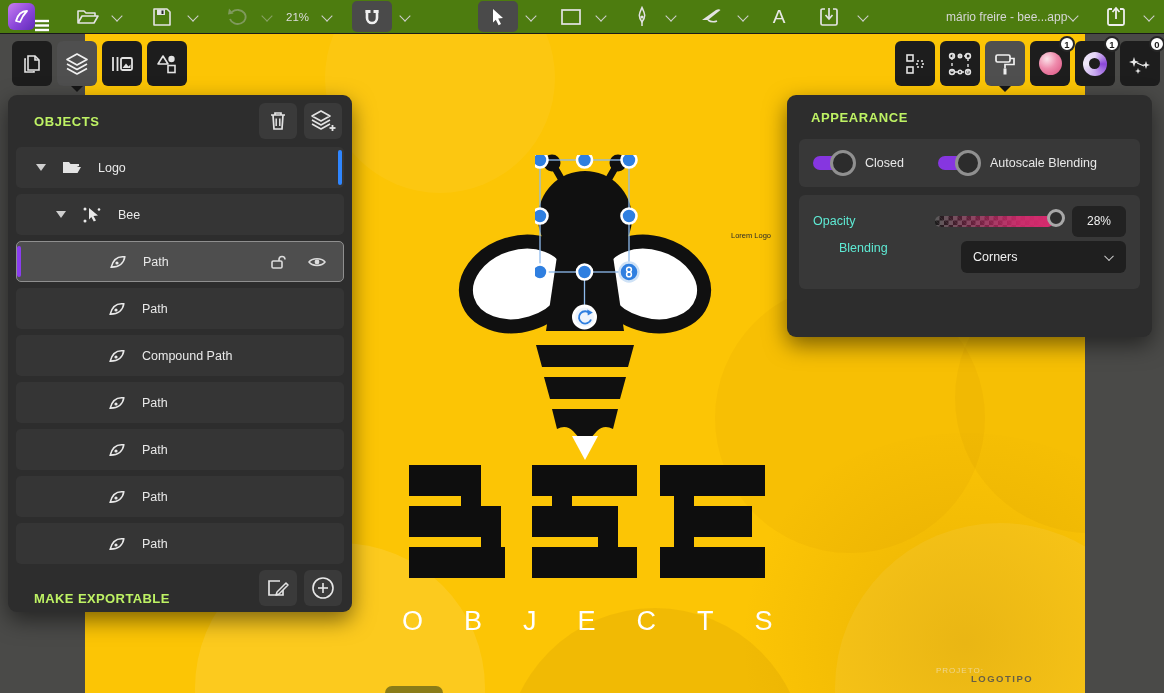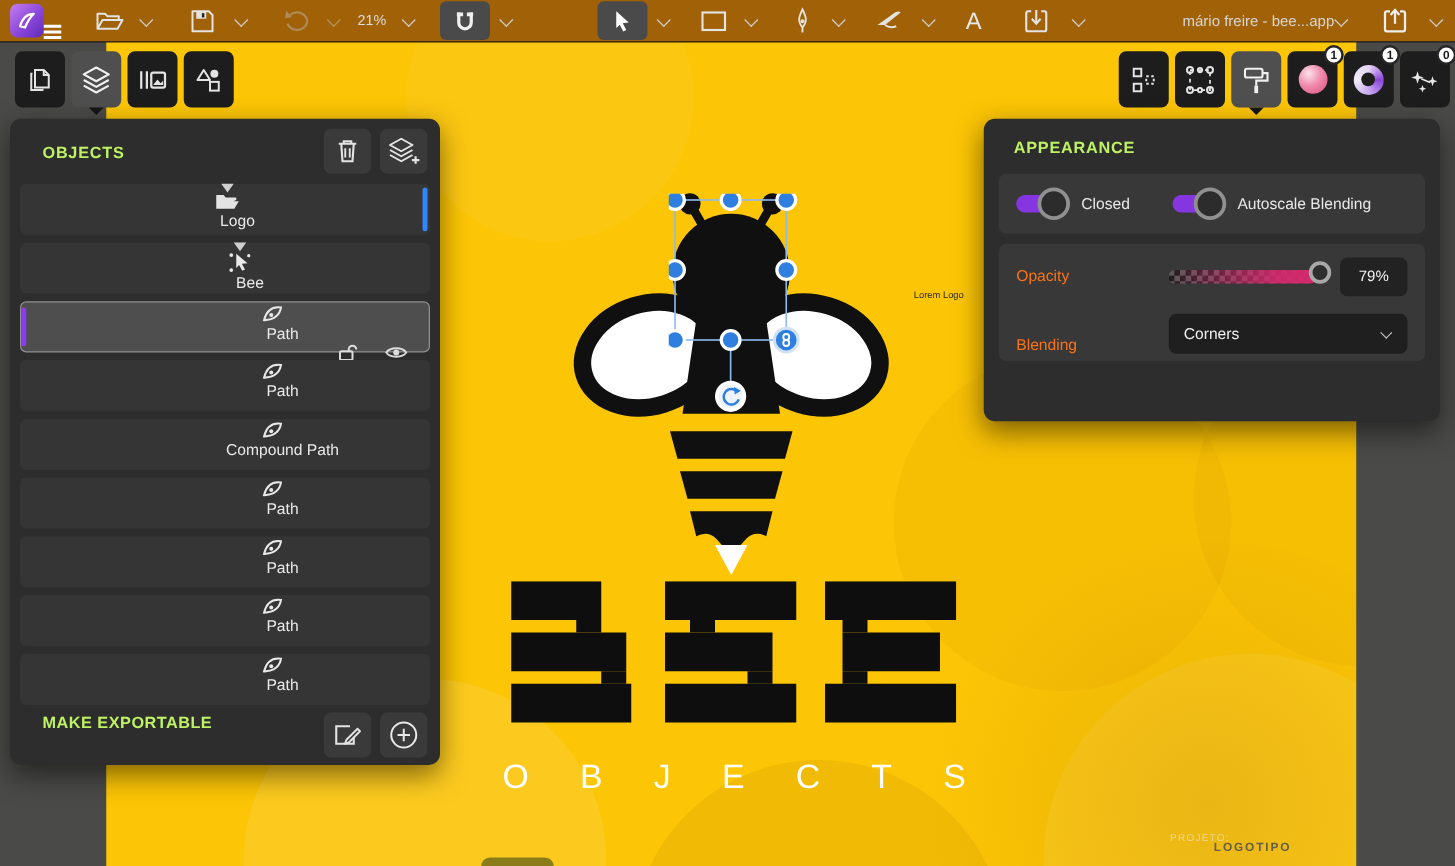--- a/index.html
+++ b/index.html
@@ -1,21 +1,21 @@
 <!DOCTYPE html>
 <html><head>
 <meta charset="utf-8">
 <style>
   * { margin:0; padding:0; box-sizing:border-box; }
   html,body { background:#222; }
   body { font-family:"Liberation Sans", sans-serif; }
   .app { position:relative; width:1164px; height:693px; overflow:hidden; background:#4a4a4a; }
 
   
-  .topbar { position:absolute; left:0; top:0; width:1164px; height:33px; background:#a16207; z-index:60; box-shadow:0 1px 0 #1a1a1a;text-decoration:underline; }
+  .topbar { position:absolute; left:0; top:0; width:1164px; height:33px; background:#4d7c0f; z-index:60; box-shadow:0 1px 0 #1a1a1a;text-decoration:underline; }
   .ti { position:absolute; top:0; height:33px; display:flex; align-items:center; justify-content:center; }
   .tbtn { background:none; border:none; cursor:pointer; display:flex; align-items:center; justify-content:center; padding:0; }
   .toolbox { width:40px; height:31px; top:1px; border-radius:5px; background:#4a4a4a; }
   .chev { width:10px; height:10px; position:relative; }
   .chev::before { content:""; position:absolute; left:1px; top:0; width:7px; height:7px; border-right:1.6px solid #cfcfcf; border-bottom:1.6px solid #cfcfcf; transform:rotate(45deg); }
   .applogo { width:27px; height:27px; border-radius:6px; background:linear-gradient(135deg,#c77ef0 0%,#8a46d9 55%,#5f2bb8 100%); display:flex; align-items:center; justify-content:center; }
   .zoomtxt { color:#dcdcdc; font-size:11.5px; }
   .doctitle { color:#d6d6d6; font-size:12px; white-space:nowrap; }
   svg.ic { display:block; }
   .dim { opacity:.45; }
@@ -40,37 +40,37 @@
 
   
   .panel { position:absolute; background:#2d2d2d; border-radius:9px; box-shadow:0 8px 22px rgba(0,0,0,.5); z-index:50; }
   .objects { left:8px; top:95px; width:344px; height:517px; }
   .appearance { left:787px; top:95px; width:365px; height:242px; }
   .panel-title { color:#bef264; font-size:13px; font-weight:bold; letter-spacing:.6px; }
 
   .obj-head { display:flex; align-items:center; height:52px; padding:0 10px 0 26px; }
   .hbtn { width:38px; height:36px; border-radius:6px; background:#3a3a3a; border:none; cursor:pointer; display:flex; align-items:center; justify-content:center; margin-left:7px; }
   .obj-rows { padding:0 8px; }
-  .orow { position:relative; display:flex; align-items:center; height:41px; margin-bottom:6px; border-radius:5px; background:#353535; cursor:pointer; color:#e9e9e9; font-size:12.5px;flex-direction:column; }
+  .orow { position:relative; display:flex; align-items:center; height:41px; margin-bottom:6px; border-radius:5px; background:#353535; cursor:pointer; color:#e9e9e9; font-size:12.5px; }
   .orow .caret { width:0; height:0; border-left:5.5px solid transparent; border-right:5.5px solid transparent; border-top:7px solid #cfcfcf; margin-right:16px; }
   .orow .ric { margin-right:16px; display:flex; }
   .d0 { padding-left:20px; }
   .d1 { padding-left:40px; }
   .d2 { padding-left:92px; }
   .orow.selected { background:#4e4e4e; border:1px solid #8f8f8f; }
   .orow.selected::before { content:""; position:absolute; left:0; top:4px; bottom:4px; width:4px; border-radius:2px; background:#8a3df0; }
   .orow .bluebar { position:absolute; right:2px; top:3px; bottom:3px; width:4px; border-radius:2px; background:#2f86ff; }
   .row-tools { margin-left:auto; display:flex; align-items:center; gap:20px; padding-right:16px; }
-  .obj-foot { display:flex; align-items:flex-start; padding:4px 10px 0 26px; }
+  .obj-foot { display:flex; align-items:flex-end; padding:4px 10px 0 26px; }
   .obj-foot .panel-title { letter-spacing:.4px; }
   .obj-foot .spacer, .obj-head .spacer { flex:1; }
 
   .ap-head { display:flex; align-items:center; height:44px; padding:0 24px; }
   .ap-box { margin:0 12px 8px 12px; background:#383838; border-radius:6px; display:flex; align-items:center; padding:0 14px; }
-  .ap-label { color:#f97316; font-size:12.5px; width:98px; flex:none; }
+  .ap-label { color:#5eead4; font-size:12.5px; width:98px; flex:none; }
   .toggle { position:relative; width:34px; height:14px; border-radius:7px; background:#8636e0; flex:none; cursor:pointer; }
   .toggle .knob { position:absolute; right:-9px; top:-6px; width:26px; height:26px; border-radius:50%; background:#2c2c2c; border:3.5px solid #909090; }
   .tog-label { color:#e8e8e8; font-size:12.5px; margin:0 0 0 18px; }
   .slider { position:relative; width:118px; height:11px; border-radius:5px; flex:none;
     background:
       linear-gradient(90deg, rgba(214,42,110,0) 0%, rgba(214,42,110,.9) 72%, #d62a6e 100%),
       linear-gradient(45deg, #1b1b1b 25%, transparent 25%, transparent 75%, #1b1b1b 75%),
       linear-gradient(45deg, #1b1b1b 25%, #5a5a5a 25%, #5a5a5a 75%, #1b1b1b 75%);
     background-size:100% 100%, 9px 9px, 9px 9px;
     background-position:0 0, 0 0, 4.5px 4.5px;
@@ -599,23 +599,23 @@
         </span>
       <span class="tog-label">Autoscale Blending</span>
     </div>
 
     <div class="ap-box" style="display:block; padding:6px 14px;">
       <div style="display:flex; align-items:center; height:40px;">
         <span class="ap-label">Opacity</span>
         <span class="slider" style="margin-left:24px;">
             <span class="knob"></span>
           </span>
-        <span class="valuebox">79%</span>
-      </div>
-      <div style="display:flex; align-items:flex-end; height:42px;">
+        <span class="valuebox">28%</span>
+      </div>
+      <div style="display:flex; align-items:flex-start; height:42px;margin-left:26px;">
         <span class="ap-label">Blending</span>
         <span class="dropdown" style="flex:1; margin-left:24px;">
           <span>Corners</span>
           <span class="chev"></span>
         </span>
       </div>
     </div>
 
   </div>
 

